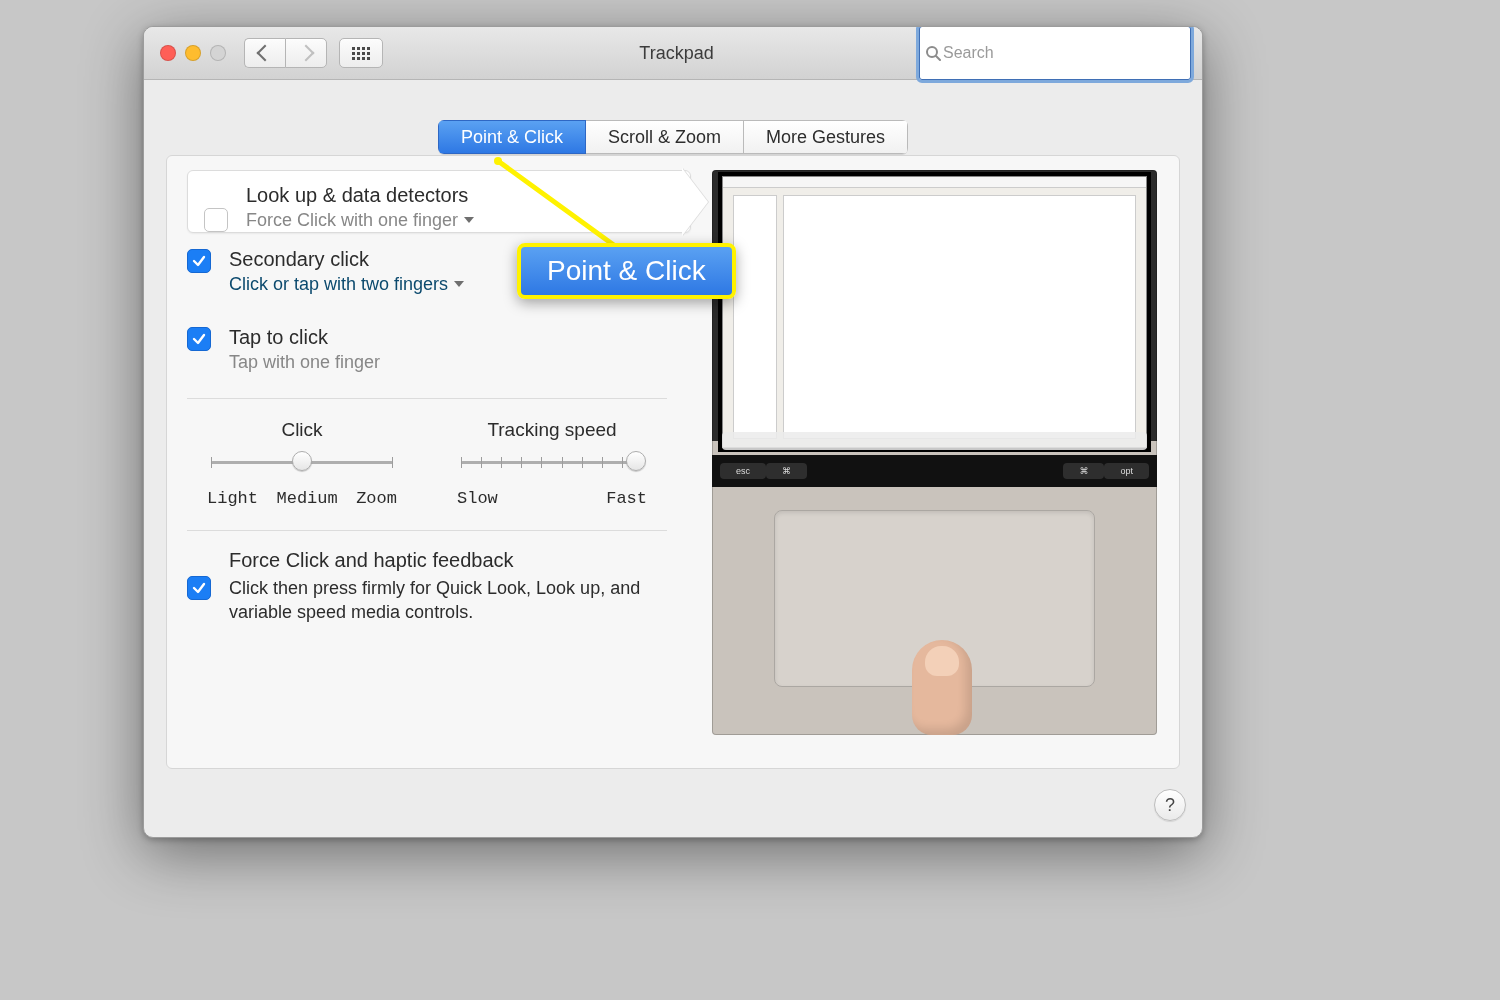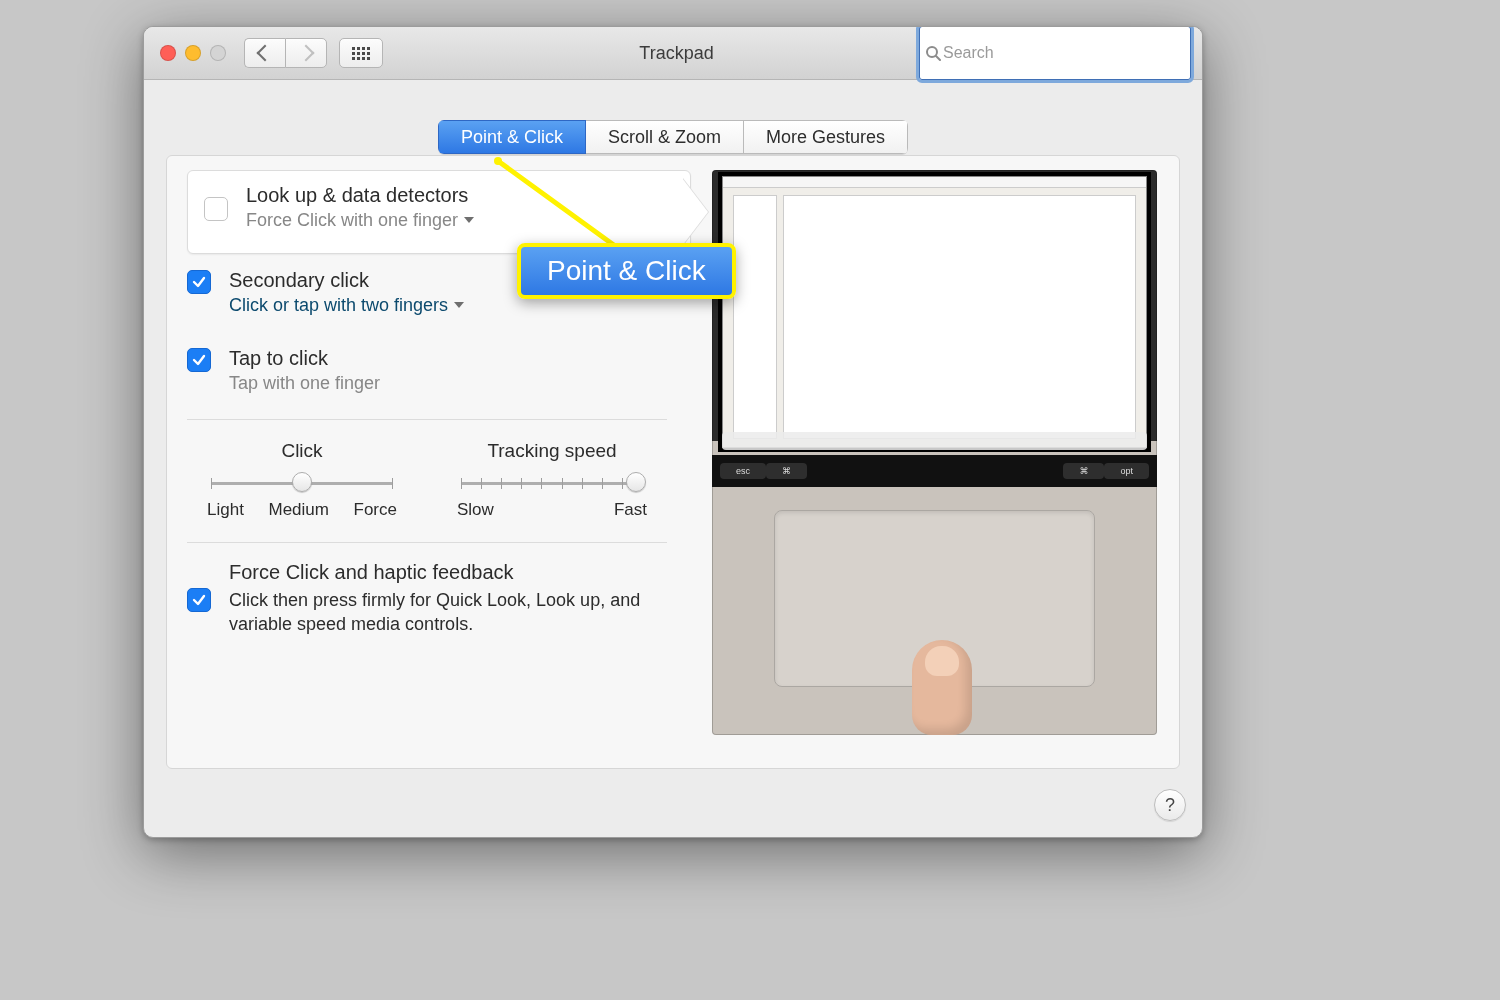--- a/index.html
+++ b/index.html
@@ -139,23 +139,23 @@
     left: 20px; top: 14px;
     width: 480px;
   }
 
   
   .opt-highlight {
     position:relative;
     border:1px solid #dcdcdc;
     border-radius:6px;
     background:#fff;
-    padding:12px 16px 21px 16px;
+    padding:12px 16px 0 16px;
     display:flex;
-    align-items:center;
+    align-items:flex-end;
     box-shadow: 0 1px 2px rgba(0,0,0,0.06);
     width:470px;
   }
   .opt-highlight::after {
     content:"";
     position:absolute;
     right:-18px; top:50%; transform:translateY(-50%);
     width:0; height:0;
     border-top:34px solid transparent;
     border-bottom:34px solid transparent;
@@ -221,21 +221,21 @@
   }
   .thumb {
     position:absolute; top:0; width:18px; height:18px;
     transform:translateX(-50%);
     background:linear-gradient(#ffffff,#e6e6e6);
     border:1px solid #adadad; border-radius:50%;
     box-shadow:0 1px 1px rgba(0,0,0,0.2);
   }
   .slider-ends {
     display:flex; justify-content:space-between;
-    font-size:17px; color:#2c2c2c; margin-top:6px;
+    font-size:17px; color:#2c2c2c; margin-top:16px;font-family:Liberation Mono, monospace;
   }
 
   
   .force-block { display:flex; align-items:center; padding:8px 0 0 0; }
   .force-text .title-l { font-size:20px; color:#2c2c2c; }
   .force-text .desc { font-size:18px; color:#2c2c2c; line-height:1.35; margin-top:4px; max-width:430px; }
 
   
   .preview {
     position:absolute;
@@ -441,21 +441,21 @@
             <div class="ticks">
                 <span></span>
                 <span></span>
                 <span></span>
               </div>
             <div class="thumb" style="left:50%"></div>
           </div>
           <div class="slider-ends">
             <span>Light</span>
             <span>Medium</span>
-            <span>Force</span>
+            <span>Zoom</span>
           </div>
         </div>
 
         <div class="slider-col">
           <div class="label">Tracking speed</div>
           <div class="track">
             <div class="bar"></div>
             <div class="ticks">
                 <span></span>
                 <span></span>

